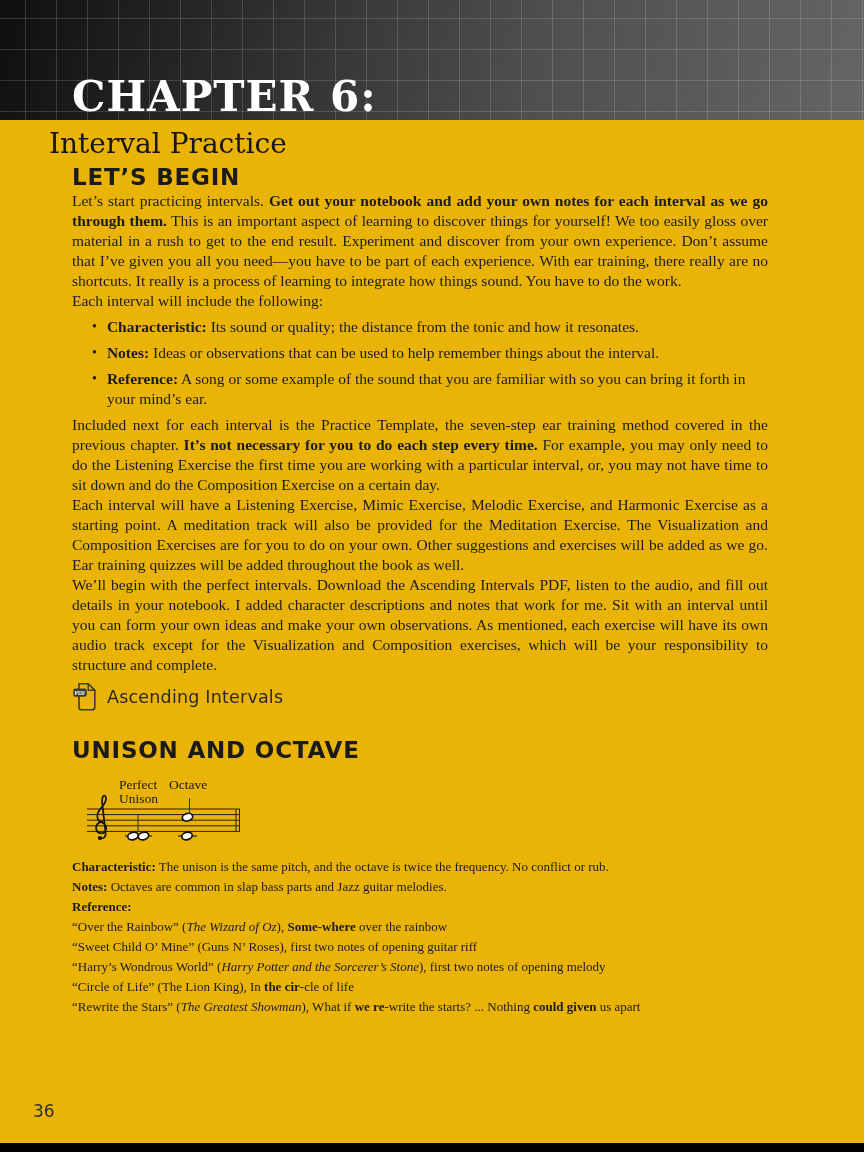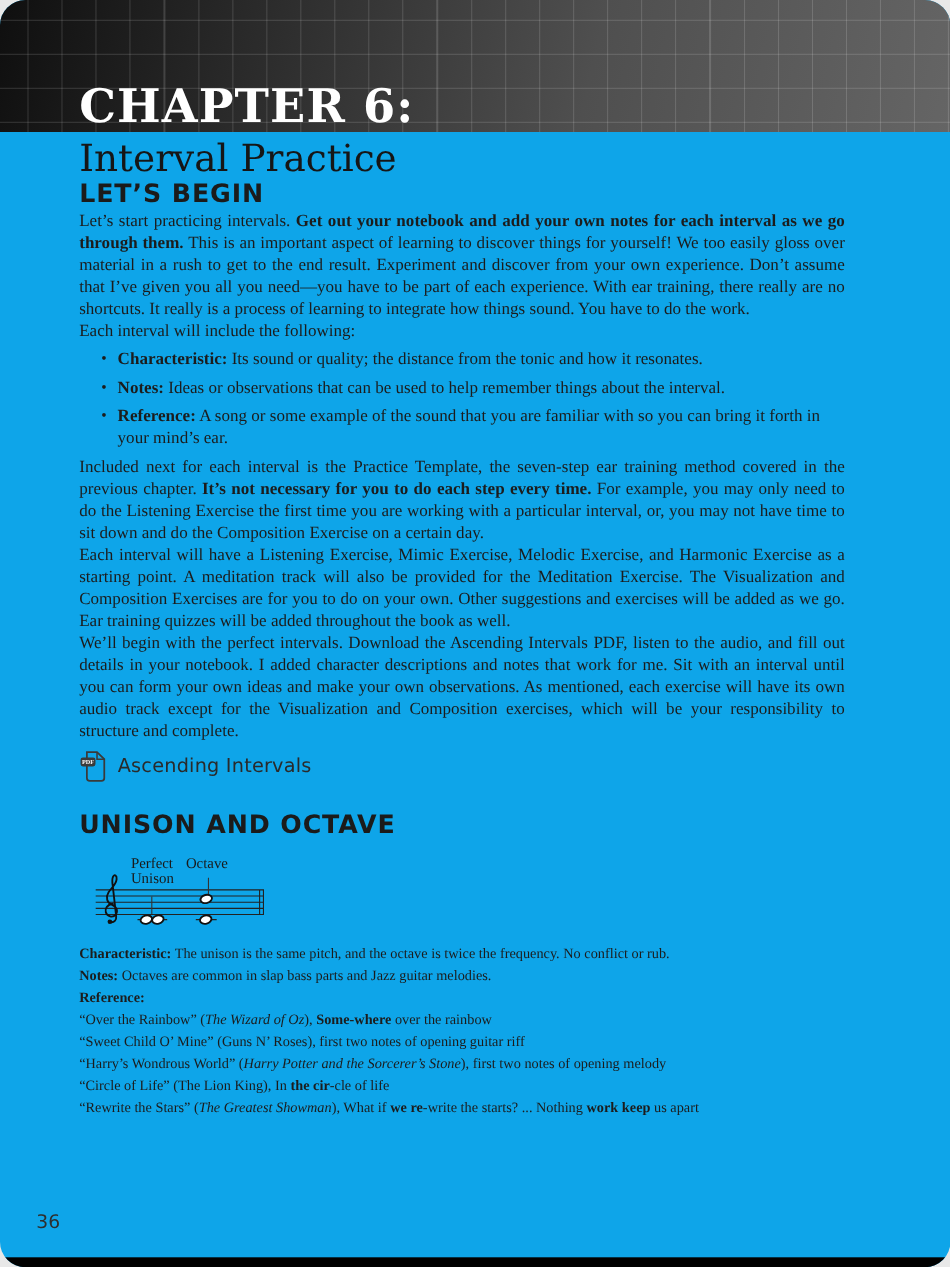--- a/index.html
+++ b/index.html
@@ -1,45 +1,44 @@
 <!DOCTYPE html>
 <html><head>
 <meta charset="utf-8">
 <style>
   html,body{margin:0;padding:0;background:#e8e8e8;}
   .page{
     position:relative;
     width:864px;height:1152px;
     margin:0 auto;
-    background:#0ea5e9;
+    background:#eab308;
     overflow:hidden;
     font-family:"Liberation Serif","DejaVu Serif",serif;
     color:#1c1c1c;
-    border-radius:23px;
   }
   
   .band{
     position:relative;
     height:120px;
     background:
       repeating-linear-gradient(to right, rgba(255,255,255,.15) 0 1px, transparent 1px 31px),
       repeating-linear-gradient(to bottom, rgba(255,255,255,.15) 0 1px, transparent 1px 31px),
       linear-gradient(103deg,#0f0f0f 0%,#2e2e2e 30%,#4f4f4f 62%,#656565 100%);
     background-position:25px 18px,25px 18px,0 0;
   }
   .chapter-label{
     position:absolute;left:72px;bottom:2px;margin:0;
     font-family:"DejaVu Serif","Liberation Serif",serif;
     font-weight:bold;font-size:42px;line-height:1;
     letter-spacing:1px;color:#ffffff;
   }
   .chapter-title{
-    margin:5px 0 0 72px;
+    margin:5px 0 0 49px;
     font-family:"DejaVu Serif","Liberation Serif",serif;
-    font-weight:500;font-size:34px;line-height:38px;color:#161616;
+    font-weight:500;font-size:28px;line-height:38px;color:#161616;
   }
   
   .content{padding:0 96px 0 72px;}
   .section-heading{
     font-family:"DejaVu Sans","Liberation Sans",sans-serif;
     font-weight:600;font-size:23px;line-height:28px;
     letter-spacing:.8px;color:#1b1b1b;margin:0;
   }
   .h-lets{}
   .h-uo{margin-top:22px;}
@@ -168,21 +167,21 @@
     </figure>
 
     <div class="ref-block">
       <p><span style="font-weight: bold;">Characteristic:</span><span> The unison is the same pitch, and the octave is twice the frequency. No conflict or rub.</span></p>
       <p><span style="font-weight: bold;">Notes:</span><span> Octaves are common in slap bass parts and Jazz guitar melodies.</span></p>
       <p class="bold">Reference:</p>
       <p><span>“Over the Rainbow” (</span><span style="font-style: italic;">The Wizard of Oz</span><span>), </span><span style="font-weight: bold;">Some-where</span><span> over the rainbow</span></p>
       <p><span>“Sweet Child O’ Mine” (Guns N’ Roses), first two notes of opening guitar riff</span></p>
       <p><span>“Harry’s Wondrous World” (</span><span style="font-style: italic;">Harry Potter and the Sorcerer’s Stone</span><span>), first two notes of opening melody</span></p>
       <p><span>“Circle of Life” (</span><span style="">The Lion King</span><span>), In </span><span style="font-weight: bold;">the cir</span><span>-cle of life</span></p>
-      <p><span>“Rewrite the Stars” (</span><span style="font-style: italic;">The Greatest Showman</span><span>), What if </span><span style="font-weight: bold;">we re</span><span>-write the starts? ... Nothing </span><span style="font-weight: bold;">work keep</span><span> us apart</span></p>
+      <p><span>“Rewrite the Stars” (</span><span style="font-style: italic;">The Greatest Showman</span><span>), What if </span><span style="font-weight: bold;">we re</span><span>-write the starts? ... Nothing </span><span style="font-weight: bold;">could given</span><span> us apart</span></p>
     </div>
 
   </main>
 
   <div class="page-number">36</div>
   <div class="bottom-bar"></div>
 
 </div>
 
 </body></html>

